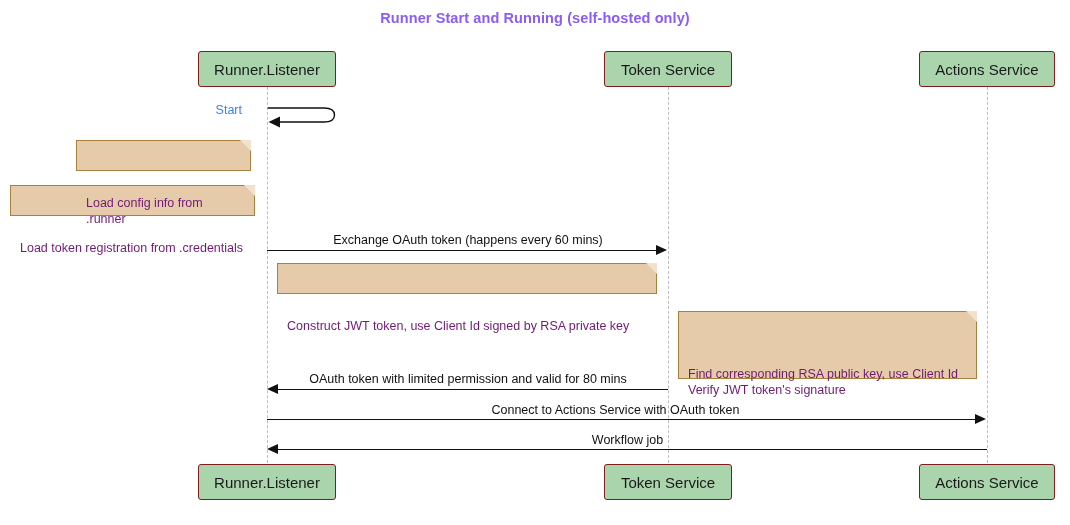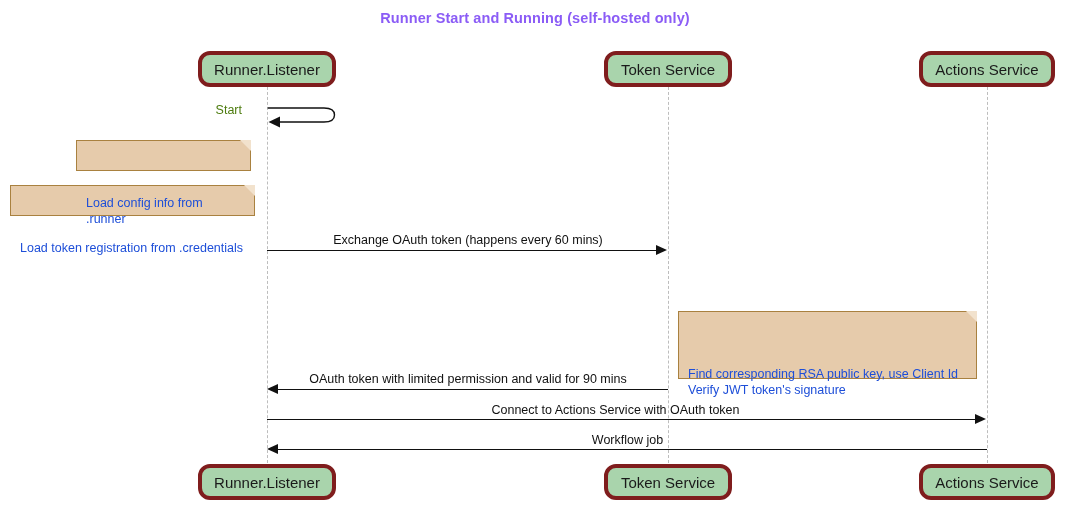--- a/index.html
+++ b/index.html
@@ -30,22 +30,22 @@
     font-size: 14.5px;
     font-weight: bold;
     letter-spacing: 0.1px;
     color: #8b5cf6;
   }
   
   .participant {
     position: absolute;
     box-sizing: border-box;
     background: #a9d4ac;
-    border: 4px solid #7f1d1d;
-    border-radius: 12px;
+    border: 1px solid #7f1d1d;
+    border-radius: 3px;
     display: flex;
     align-items: center;
     justify-content: center;
     font-size: 15px;
     color: #1a1a1a;
     height: 36px;
     white-space: nowrap;
   }
   
   .lifeline {
@@ -56,21 +56,21 @@
     height: 376px;
   }
   
   .note {
     position: absolute;
     box-sizing: border-box;
     background: #e6cbab;
     border: 1px solid #a9813f;
     font-size: 12.5px;
     line-height: 16px;
-    color: #1d4ed8;
+    color: #701a75;
     padding: 6px 9px 6px 9px;
     white-space: pre-line;
   }
   .note .fold {
     position: absolute;
     top: -1px;
     right: -1px;
     width: 0;
     height: 0;
     border-left: 11px solid transparent;
@@ -128,21 +128,21 @@
     color: #111;
     white-space: nowrap;
     text-align: center;
   }
   .self-loop {
     position: absolute;
   }
   .self-loop-label {
     position: absolute;
     font-size: 12.5px;
-    color: #4d7c0f;
+    color: #3b82f6;
     white-space: nowrap;
     text-align: right;
   }
 </style>
 </head>
 <body>
 
 <div id="diagram-root">
 
   <div class="diagram-title">Runner Start and Running (self-hosted only)</div>
@@ -172,29 +172,34 @@
   <div class="note" style="left:10px; top:185px; width:245px; height:31px;">
     <span class="fold"></span>
     <span class="fold-edge"></span>
     <span class="note-text">Load token registration from .credentials</span>
   </div>
 
   <div class="msg-label" style="left:268px; top:233px; width:400px;">Exchange OAuth token (happens every 60 mins)</div>
   <div class="msg-line" style="left:267px; top:250px; width:390px;"></div>
   <div class="arrowhead-right" style="left:656px; top:245px;"></div>
 
+  <div class="note" style="left:277px; top:263px; width:380px; height:31px;">
+    <span class="fold"></span>
+    <span class="fold-edge"></span>
+    <span class="note-text">Construct JWT token, use Client Id signed by RSA private key</span>
+  </div>
 
   <div class="note" style="left:678px; top:311px; width:299px; height:68px;">
     <span class="fold"></span>
     <span class="fold-edge"></span>
     <span class="note-text">Find corresponding RSA public key, use Client Id
 Verify JWT token's signature</span>
   </div>
 
-  <div class="msg-label" style="left:268px; top:372px; width:400px;">OAuth token with limited permission and valid for 90 mins</div>
+  <div class="msg-label" style="left:268px; top:372px; width:400px;">OAuth token with limited permission and valid for 80 mins</div>
   <div class="msg-line" style="left:278px; top:389px; width:390px;"></div>
   <div class="arrowhead-left" style="left:267px; top:384px;"></div>
 
   <div class="msg-label" style="left:256px; top:403px; width:719px;">Connect to Actions Service with OAuth token</div>
   <div class="msg-line" style="left:267px; top:419px; width:709px;"></div>
   <div class="arrowhead-right" style="left:975px; top:414px;"></div>
 
   <div class="msg-label" style="left:268px; top:433px; width:719px;">Workflow job</div>
   <div class="msg-line" style="left:278px; top:449px; width:709px;"></div>
   <div class="arrowhead-left" style="left:267px; top:444px;"></div>

